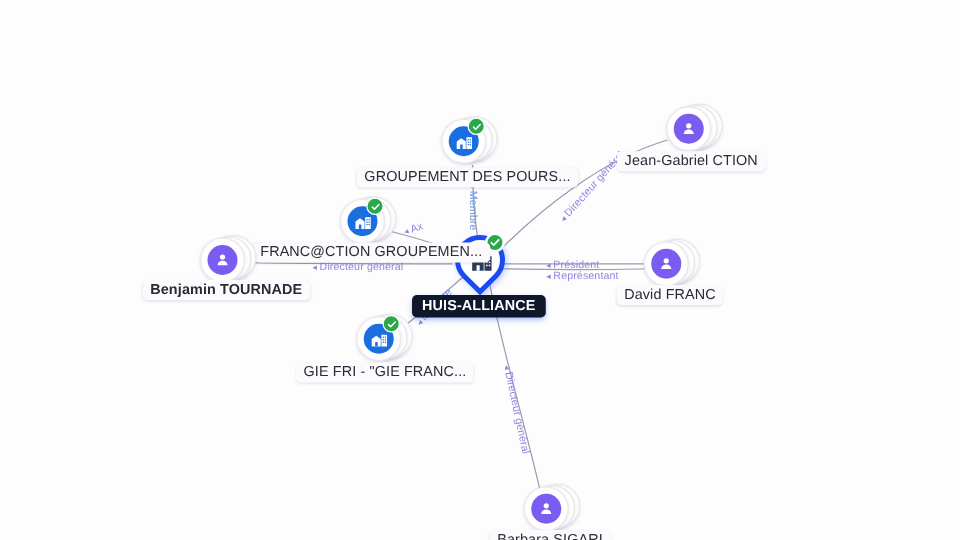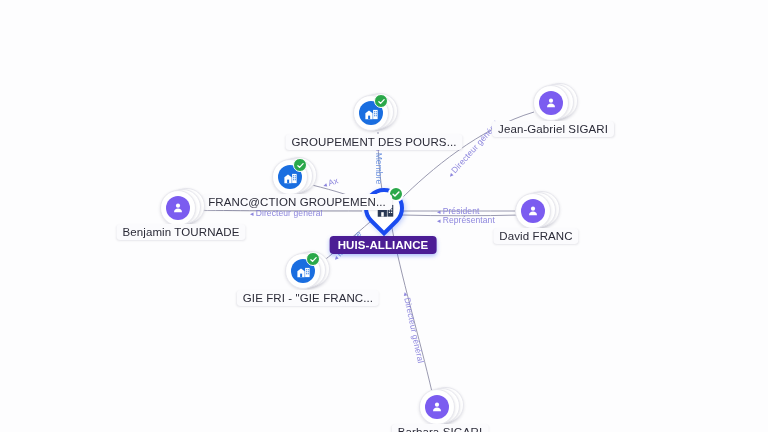--- a/index.html
+++ b/index.html
@@ -104,21 +104,21 @@
     white-space: nowrap;
     font-size: 11.5px;
     color: #2b2b38;
     background: #fbfbfd;
     border-radius: 4px;
     padding: 2px 6px;
     box-shadow: 0 1px 2px rgba(40,40,70,0.10);
     letter-spacing: 0.1px;
   }
   .node-label.selected {
-    background: #4c1d95;
+    background: #0f172a;
     color: #ffffff;
     font-weight: bold;
     font-size: 11.5px;
     border-radius: 4px;
     padding: 3px 8px;
     box-shadow: 0 2px 4px rgba(26,75,240,0.35);
     z-index: 20;
   }
   
   .edge-label {
@@ -273,35 +273,35 @@
           <div class="card c3"></div>
           <div class="card c2"></div>
           <div class="card c1"></div>
           <div class="disc person">
             <svg width="14" height="14" viewBox="0 0 24 24" aria-hidden="true">
               <circle cx="12" cy="8" r="3.6" fill="#ffffff"></circle>
               <path d="M5.2 19.2c0-3.8 3-6.2 6.8-6.2s6.8 2.4 6.8 6.2z" fill="#ffffff"></path>
             </svg>
           </div>
         </div>
-        <div class="node-label" style="left: 181px; top: 224px;">Benjamin TOURNADE</div>
+        <div class="node-label" style="left: 181px; top: 224px; font-weight: bold;">Benjamin TOURNADE</div>
       </div>
       <div class="node" style="left: 0px; top: 0px;">
         <div class="node-stack" style="left: 556px; top: 104px;">
           <div class="card c3"></div>
           <div class="card c2"></div>
           <div class="card c1"></div>
           <div class="disc person">
             <svg width="14" height="14" viewBox="0 0 24 24" aria-hidden="true">
               <circle cx="12" cy="8" r="3.6" fill="#ffffff"></circle>
               <path d="M5.2 19.2c0-3.8 3-6.2 6.8-6.2s6.8 2.4 6.8 6.2z" fill="#ffffff"></path>
             </svg>
           </div>
         </div>
-        <div class="node-label" style="left: 553px; top: 121px;">Jean-Gabriel SIGARI</div>
+        <div class="node-label" style="left: 553px; top: 121px;">Jean-Gabriel CTION</div>
       </div>
       <div class="node" style="left: 0px; top: 0px;">
         <div class="node-stack" style="left: 538px; top: 212px;">
           <div class="card c3"></div>
           <div class="card c2"></div>
           <div class="card c1"></div>
           <div class="disc person">
             <svg width="14" height="14" viewBox="0 0 24 24" aria-hidden="true">
               <circle cx="12" cy="8" r="3.6" fill="#ffffff"></circle>
               <path d="M5.2 19.2c0-3.8 3-6.2 6.8-6.2s6.8 2.4 6.8 6.2z" fill="#ffffff"></path>

